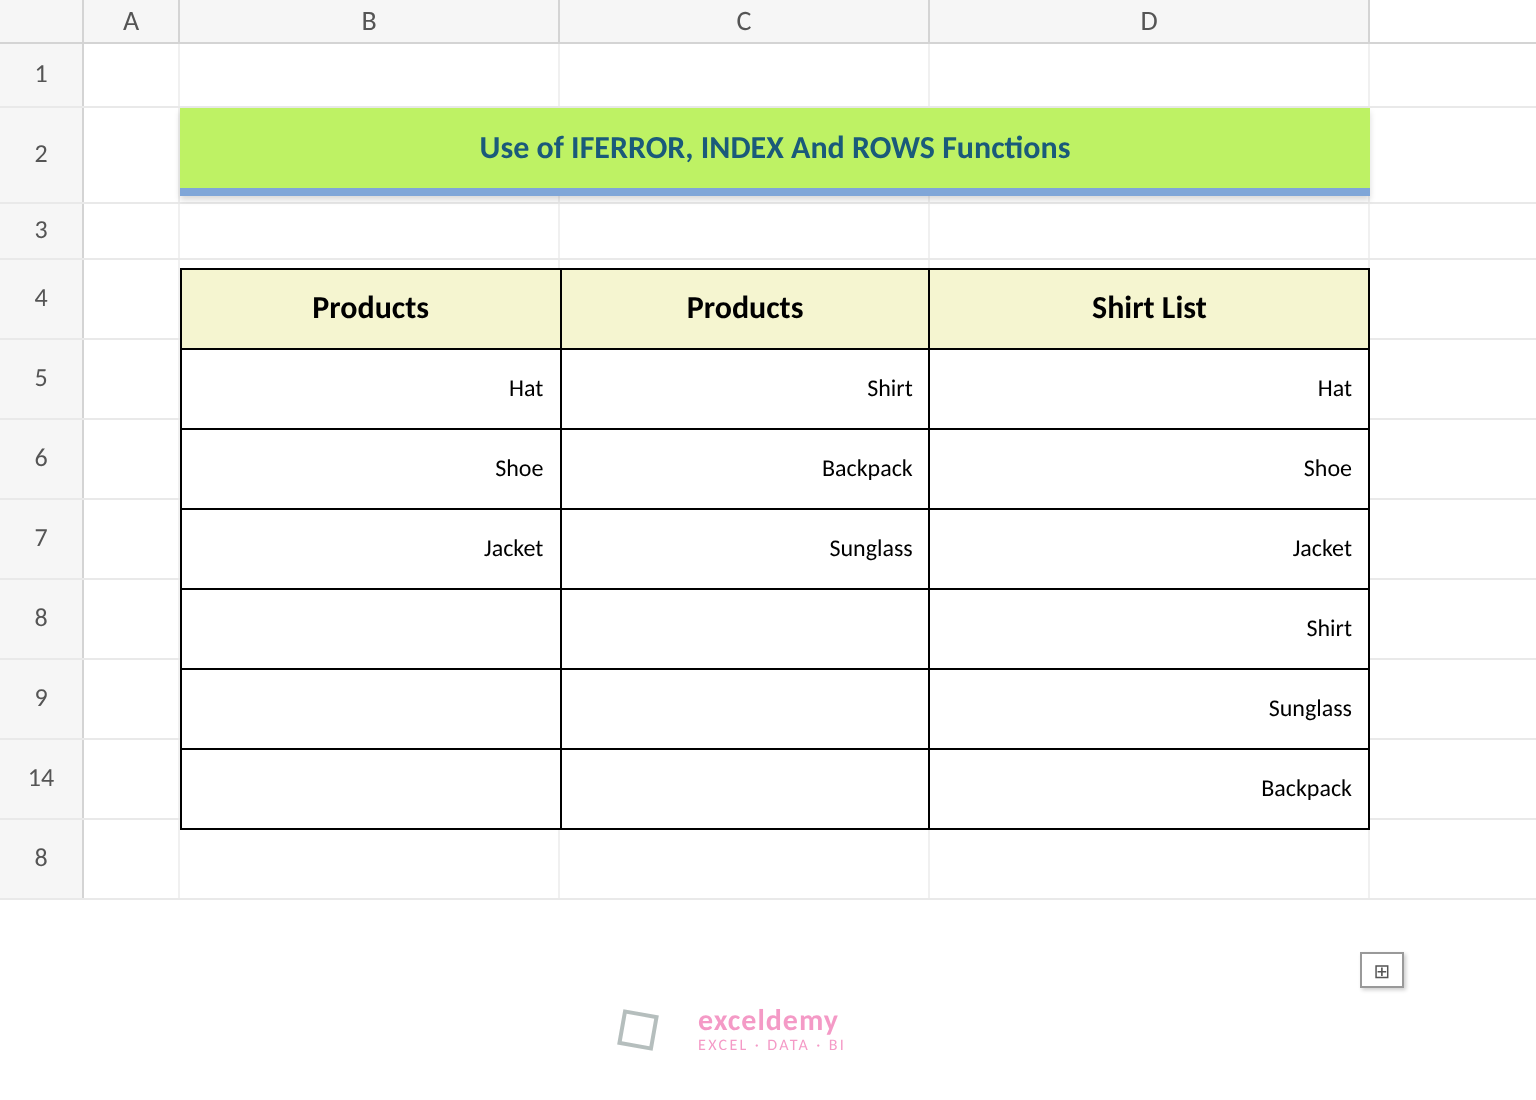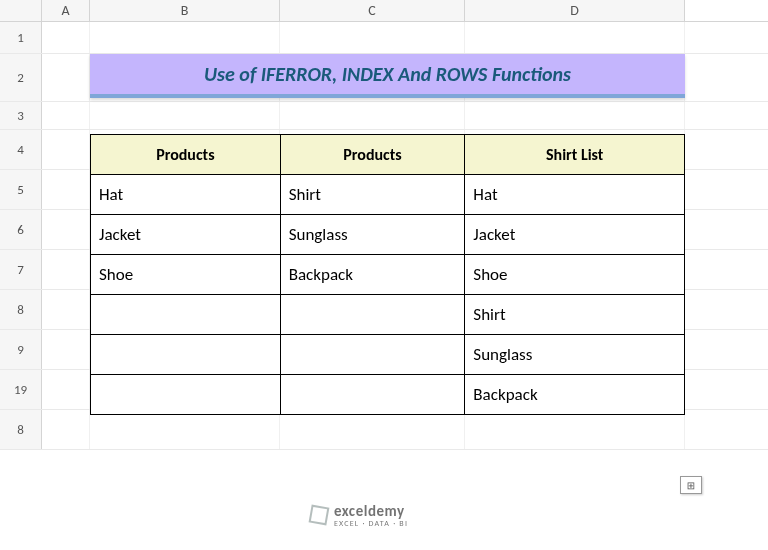--- a/index.html
+++ b/index.html
@@ -60,30 +60,29 @@
   .r2 { height: 48px; }
   .r3 { height: 28px; }
   .rdata { height: 40px; }
 
   .title-banner {
     position: absolute;
     top: 54px;
     left: 90px;
     width: 595px;
     height: 44px;
-    background: #c4b5fd;
+    background: #bef264;
     border-bottom: 4px solid #7fa6d8;
     display: flex;
     align-items: center;
     justify-content: center;
-    font-size: 20px;
+    font-size: 16px;
     font-weight: bold;
     color: #1a5a7a;
     box-shadow: 0 2px 3px rgba(0,0,0,0.15);
-    font-style: italic;
   }
 
   .data-table {
     position: absolute;
     top: 134px;
     left: 90px;
     border-collapse: collapse;
     width: 595px;
     border-radius: 11px;
   }
@@ -91,37 +90,38 @@
     background: #f5f5d0;
     font-weight: bold;
     font-size: 16px;
     padding: 10px 6px;
     border: 1.5px solid #000;
     text-align: center;
   }
   .data-table td {
     border: 1.5px solid #000;
     padding: 9px 8px;
-    font-size: 17px;
+    font-size: 12px;
     height: 40px;
     background: #fff;
+    text-align: right;
   }
   .data-table .cB { width: 190px; }
   .data-table .cC { width: 185px; }
   .data-table .cD { width: 220px; }
 
   .watermark {
     position: absolute;
     bottom: 22px;
     left: 310px;
     display: flex;
     align-items: center;
-    gap: 6px;
+    gap: 21px;
     opacity: 0.55;
-    color: #000000;
+    color: #ec4899;
     font-size: 15px;
     margin-top: 44px;
   }
   .watermark .logo-sq {
     width: 18px; height: 18px;
     border: 2px solid #7a8a88;
     transform: rotate(10deg);
     position: relative;
   }
   .watermark .brand { font-weight: 600; letter-spacing: 0.5px; }
@@ -213,21 +213,21 @@
     <div class="cell col-D"></div>
   </div>
   <div class="grid-row rdata">
     <div class="row-h">9</div>
     <div class="cell col-A"></div>
     <div class="cell col-B"></div>
     <div class="cell col-C"></div>
     <div class="cell col-D"></div>
   </div>
   <div class="grid-row rdata">
-    <div class="row-h">19</div>
+    <div class="row-h">14</div>
     <div class="cell col-A"></div>
     <div class="cell col-B"></div>
     <div class="cell col-C"></div>
     <div class="cell col-D"></div>
   </div>
   <div class="grid-row rdata">
     <div class="row-h">8</div>
     <div class="cell col-A"></div>
     <div class="cell col-B"></div>
     <div class="cell col-C"></div>
@@ -244,28 +244,28 @@
         <th class="cD">Shirt List</th>
       </tr>
     </thead>
     <tbody>
       <tr>
         <td>Hat</td>
         <td>Shirt</td>
         <td>Hat</td>
       </tr>
       <tr>
+        <td>Shoe</td>
+        <td>Backpack</td>
+        <td>Shoe</td>
+      </tr>
+      <tr>
         <td>Jacket</td>
         <td>Sunglass</td>
         <td>Jacket</td>
-      </tr>
-      <tr>
-        <td>Shoe</td>
-        <td>Backpack</td>
-        <td>Shoe</td>
       </tr>
       <tr>
         <td></td>
         <td></td>
         <td>Shirt</td>
       </tr>
       <tr>
         <td></td>
         <td></td>
         <td>Sunglass</td>

